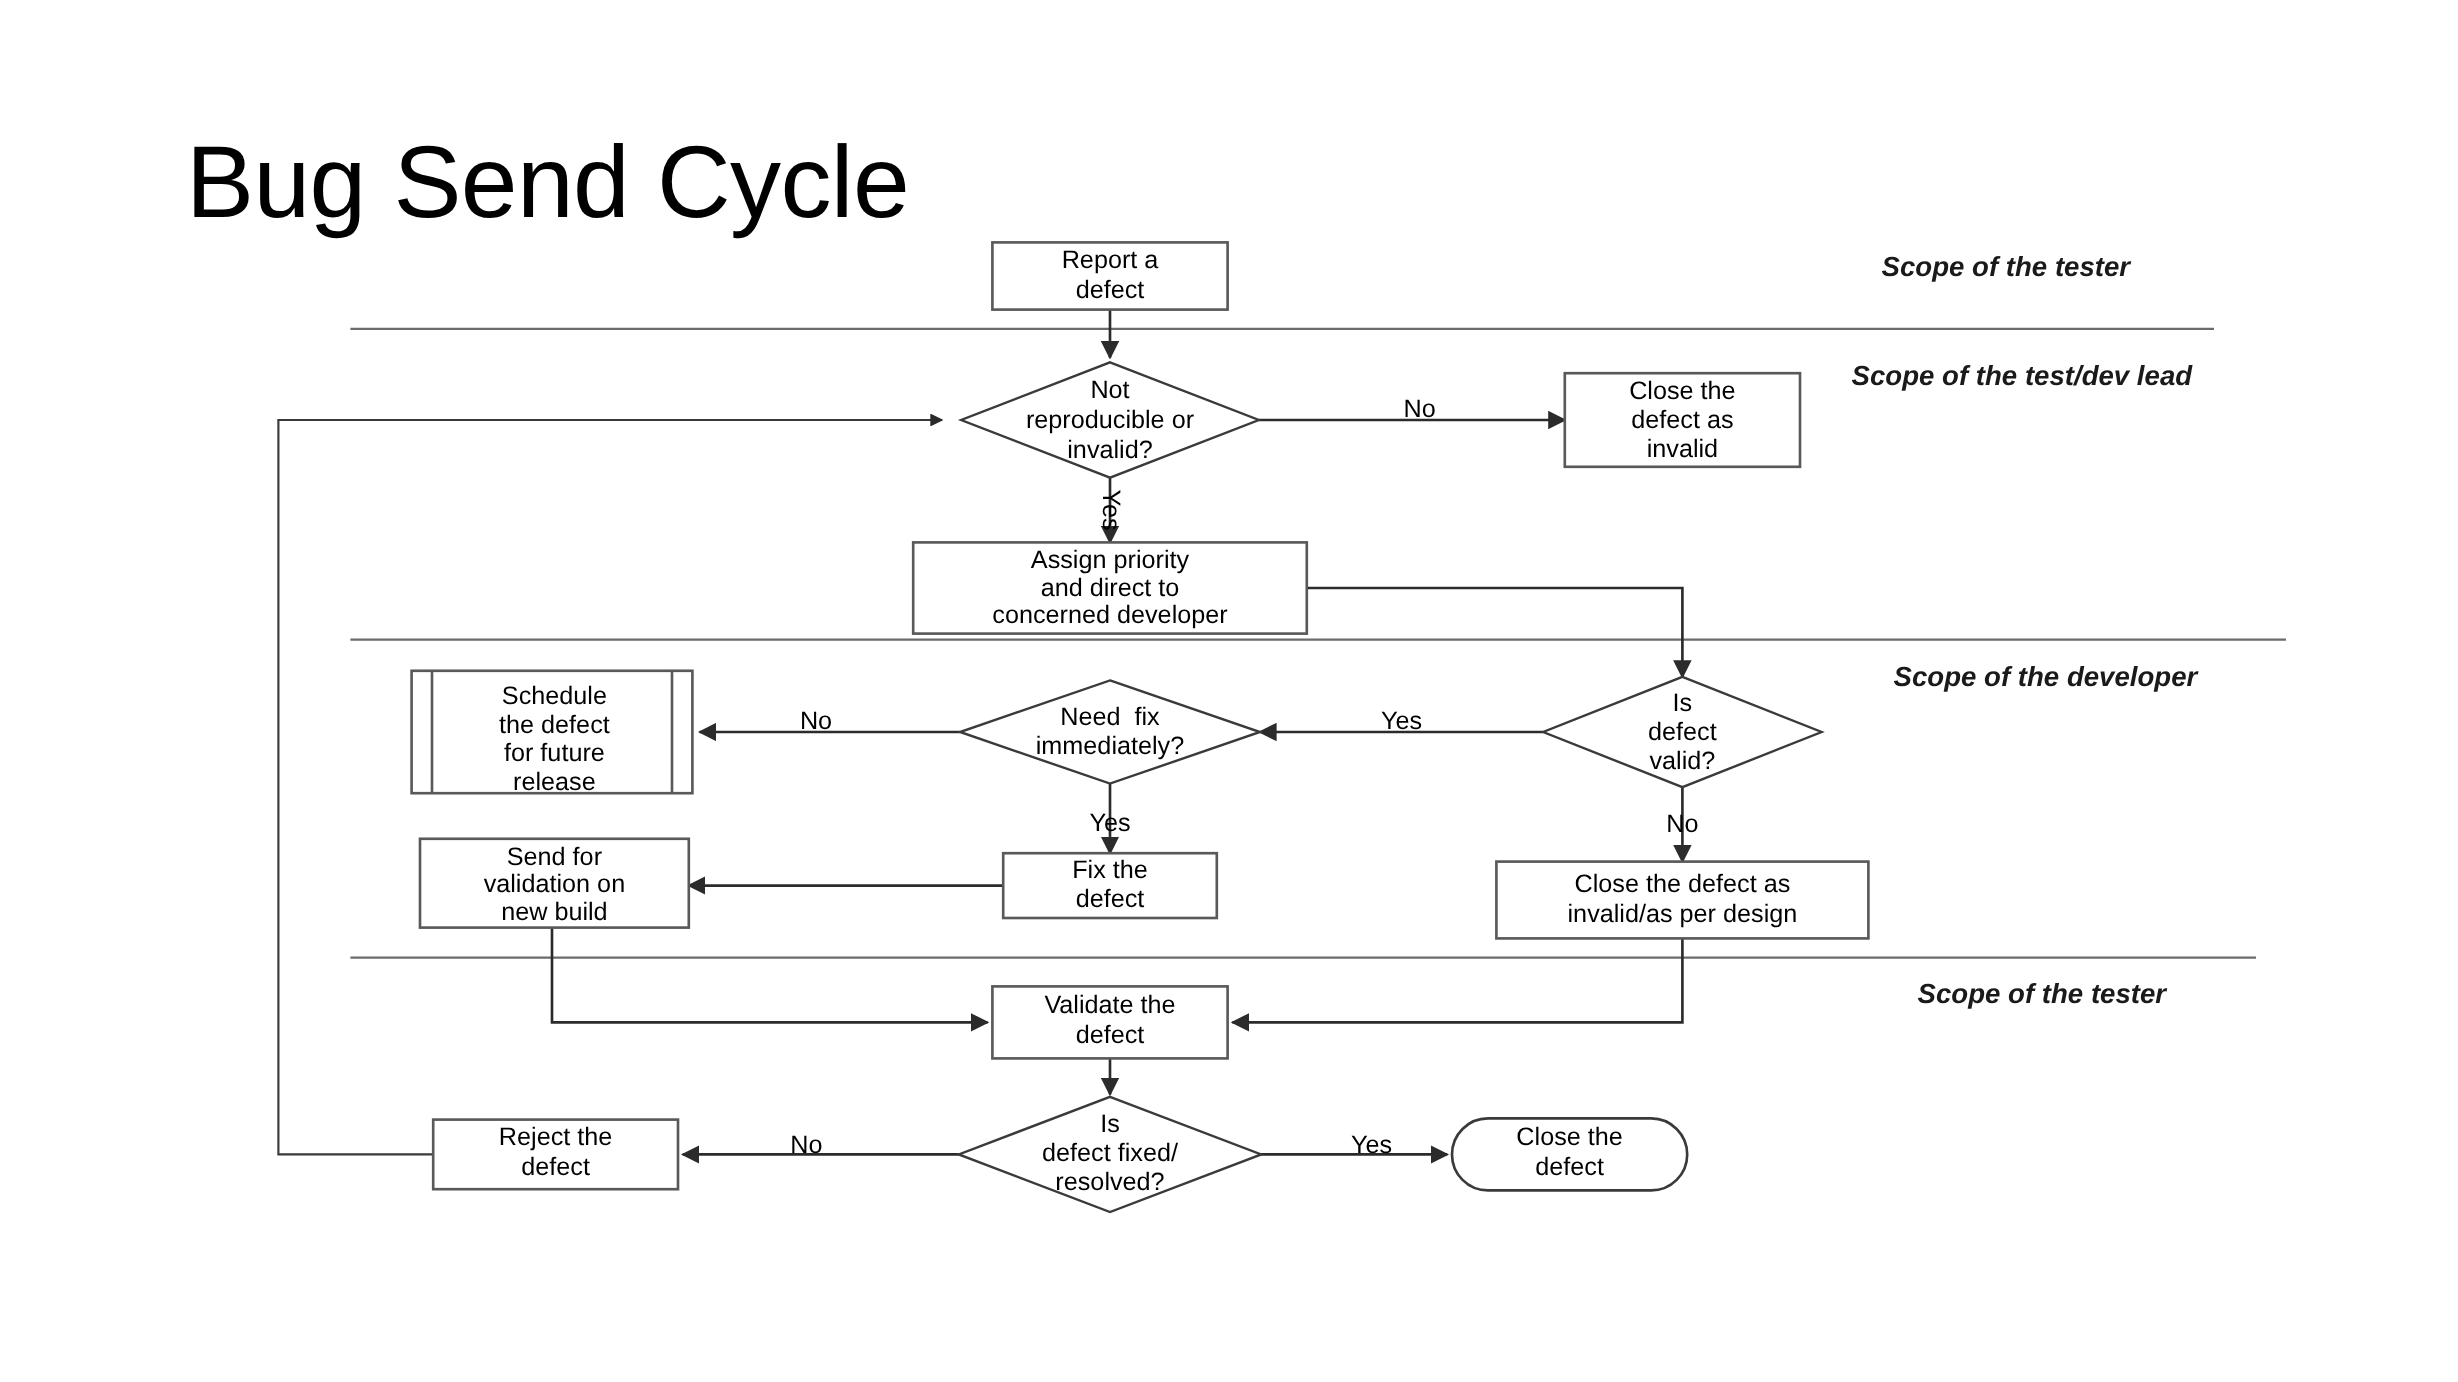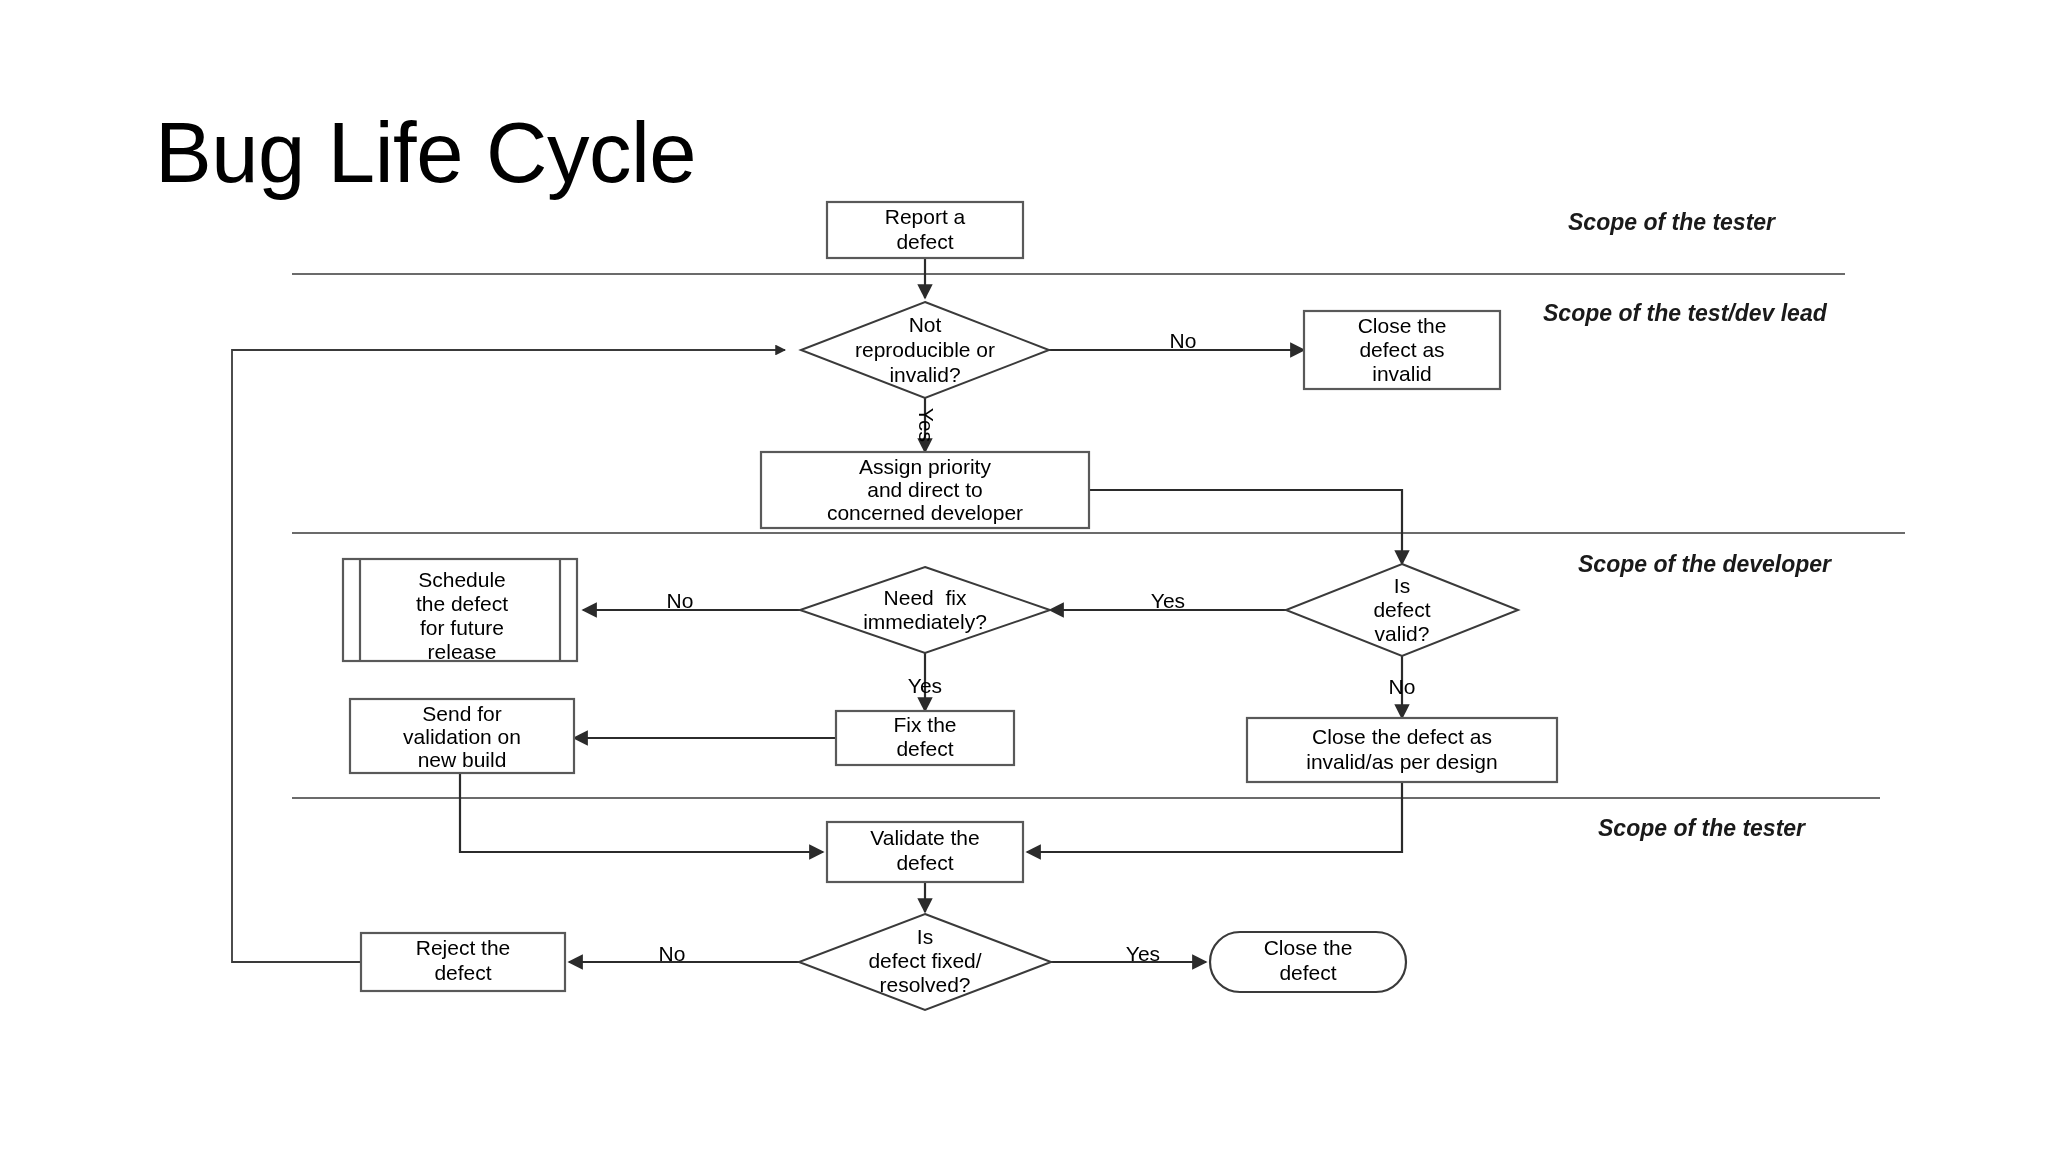--- a/index.html
+++ b/index.html
@@ -90,21 +90,21 @@
     fill: #1a1a1a;
     text-anchor: start;
     dominant-baseline: middle;
   }
 </style>
 </head>
 <body>
 
 <div id="slide">
 
-  <div id="slide-title">Bug Life Cycle</div>
+  <div id="slide-title">Bug Send Cycle</div>
 
   <svg id="flow" viewBox="0 0 2048 1152">
     <defs>
       <marker id="arrow" viewBox="0 0 10 10" refX="9" refY="5" markerWidth="7" markerHeight="7" orient="auto-start-reverse">
         <path d="M 0 0 L 10 5 L 0 10 z" fill="#2b2b2b"></path>
       </marker>
       <marker id="arrow-sm" viewBox="0 0 10 10" refX="9" refY="5" markerWidth="6" markerHeight="6" orient="auto-start-reverse">
         <path d="M 0 0 L 10 5 L 0 10 z" fill="#2b2b2b"></path>
       </marker>
     </defs>

